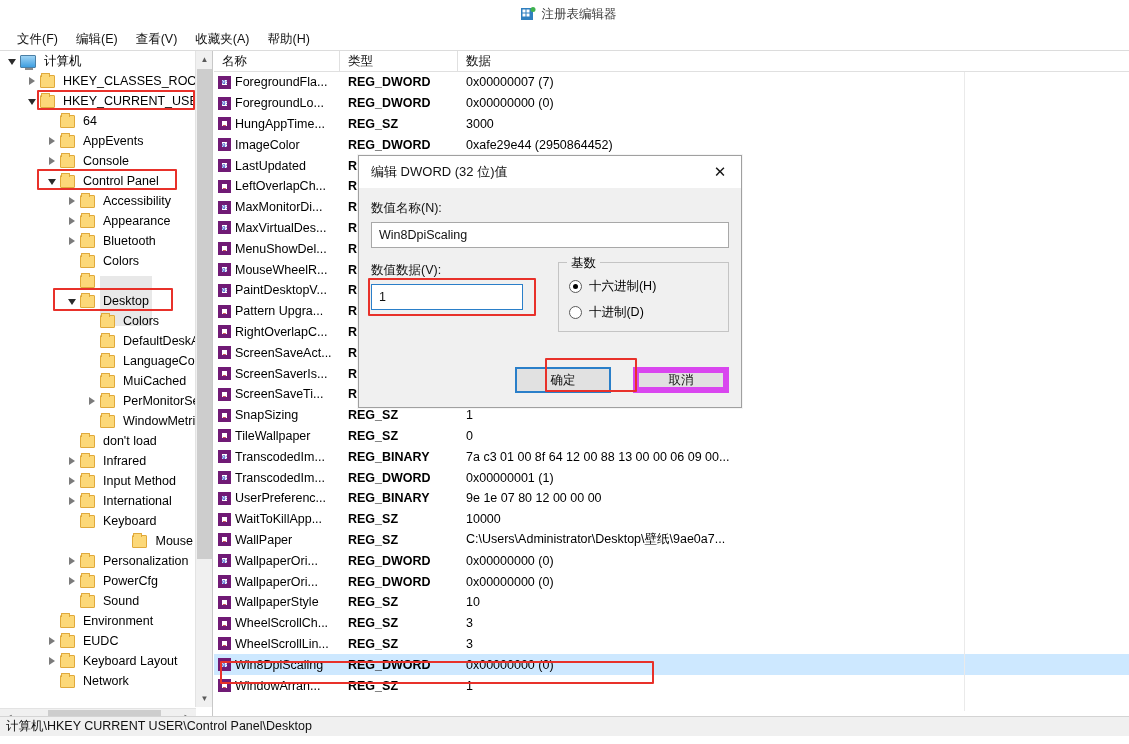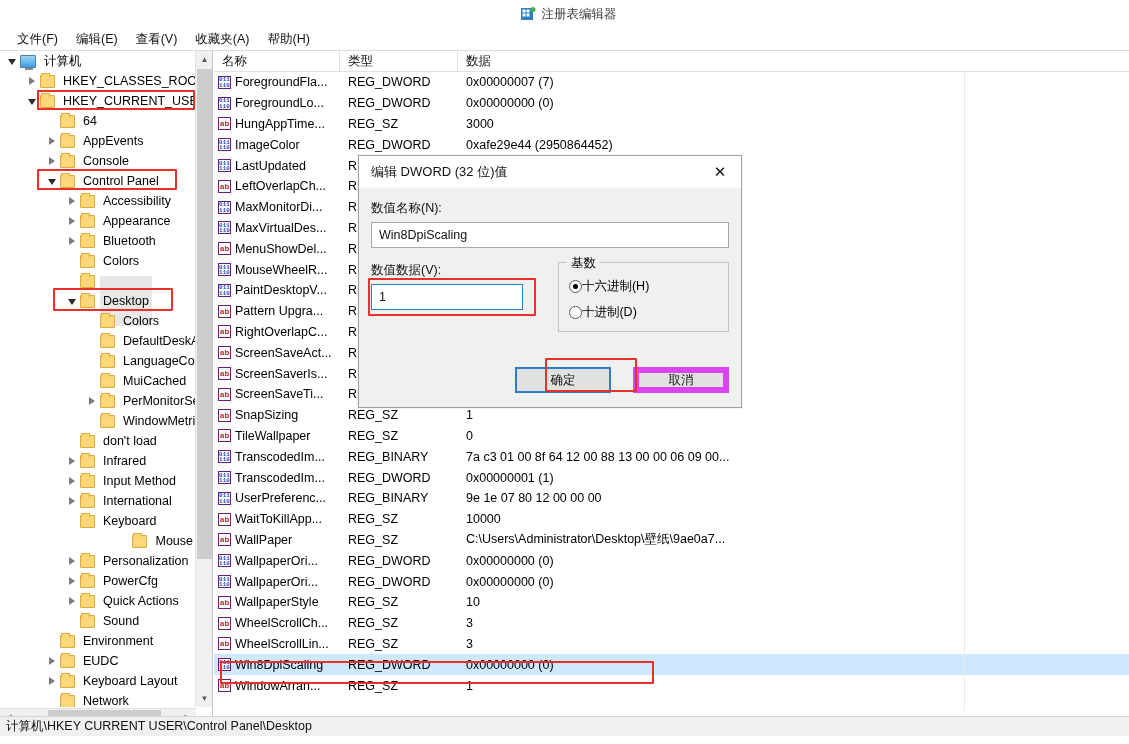--- a/index.html
+++ b/index.html
@@ -106,23 +106,23 @@
     height:21px; display:flex; background:#ffffff; border-bottom:1px solid #e0e0e0;
     font-size:12.5px;
   }
   .hcell { padding:2px 8px; border-right:1px solid #e0e0e0; color:#111; display:flex; align-items:center;}
   .hc-name{width:126px;} .hc-type{width:118px;} .hc-data{flex:1;border-right:none;}
   .lrow {
     height:20.8px; display:flex; align-items:center; font-size:12.5px; position:relative;
   }
   .lrow.sel { background:#cde8ff; }
   .c-name{width:126px;display:flex;align-items:center;gap:4px;padding-left:4px;overflow:hidden;white-space:nowrap;}
-  .c-type{width:118px;padding-left:8px;white-space:nowrap;}
+  .c-type{width:118px;padding-left:8px;white-space:nowrap;font-weight:bold;}
   .c-data{flex:1;padding-left:8px;white-space:nowrap;overflow:hidden;}
-  .vicon{width:13px;height:13px;flex:none;border:1px solid #701a75;background:#fff;
+  .vicon{width:13px;height:13px;flex:none;border:4px solid #701a75;background:#fff;
          font-size:6px;line-height:5.5px;font-family:"Liberation Mono",monospace;
          text-align:center;overflow:hidden;padding-top:0.5px;}
   .vicon.bin{color:#2a49c4;font-weight:bold;}
   .vicon.sz{color:#c02020;font-weight:bold;font-size:8px;line-height:11px;padding-top:0;}
   #list-divider{position:absolute;left:750px;top:21px;width:1px;height:653px;background:#eaeaea;}
   #list-hsb{position:absolute;left:0;bottom:0;width:915px;height:14px;background:#fff;}
   #list-hsb-line{position:absolute;left:0;bottom:13px;width:915px;height:1px;background:#9b9b9b;}
 
   
   #statusbar{
@@ -153,21 +153,21 @@
   }
   #name-input{width:358px;}
   #row2{display:flex;gap:0;margin-top:14px;}
   #data-col{width:170px;}
   #data-input{width:152px;border:1px solid #2a7fc9;}
   #base-group{
     margin-left:18px;width:172px;border:1px solid #c4c4c4;padding:6px 10px 10px 10px;
     position:relative;background:#f0f0f0;
   }
   #base-legend{position:absolute;top:-8px;left:8px;background:#f0f0f0;padding:0 4px;font-size:12.5px;}
-  .radio-row{display:flex;align-items:center;margin-top:9px;font-size:12.5px;}
+  .radio-row{display:flex;align-items:center;gap:7px;margin-top:9px;font-size:12.5px;}
   .radio{width:13px;height:13px;border:1px solid #5a5a5a;border-radius:50%;background:#fff;
          flex:none;position:relative;}
   .radio.on::after{content:"";position:absolute;left:3px;top:3px;width:5px;height:5px;
          border-radius:50%;background:#000;}
   #dlg-buttons{position:absolute;right:12px;bottom:14px;display:flex;gap:22px;}
   .dbtn{
     width:96px;height:26px;background:#e1e1e1;border:6px solid #d946ef;
     display:flex;align-items:center;justify-content:center;font-size:12.5px;color:#111;
   }
   .dbtn.focus{border:2px solid #2a7fc9;background:#e1e1e1;}
@@ -335,25 +335,20 @@
           <span class="twist closed"></span>
           <span class="folder"></span>
           <span class="lbl">Personalization</span>
         </div>
         <div class="tnode" style="padding-left: 64px;">
           <span class="twist closed"></span>
           <span class="folder"></span>
           <span class="lbl">PowerCfg</span>
         </div>
         <div class="tnode" style="padding-left: 64px;">
-          <span class="twist closed"></span>
-          <span class="folder"></span>
-          <span class="lbl">Quick Actions</span>
-        </div>
-        <div class="tnode" style="padding-left: 64px;">
           <span class="twist "></span>
           <span class="folder"></span>
           <span class="lbl">Sound</span>
         </div>
         <div class="tnode" style="padding-left: 44px;">
           <span class="twist "></span>
           <span class="folder"></span>
           <span class="lbl">Environment</span>
         </div>
         <div class="tnode" style="padding-left: 44px;">

